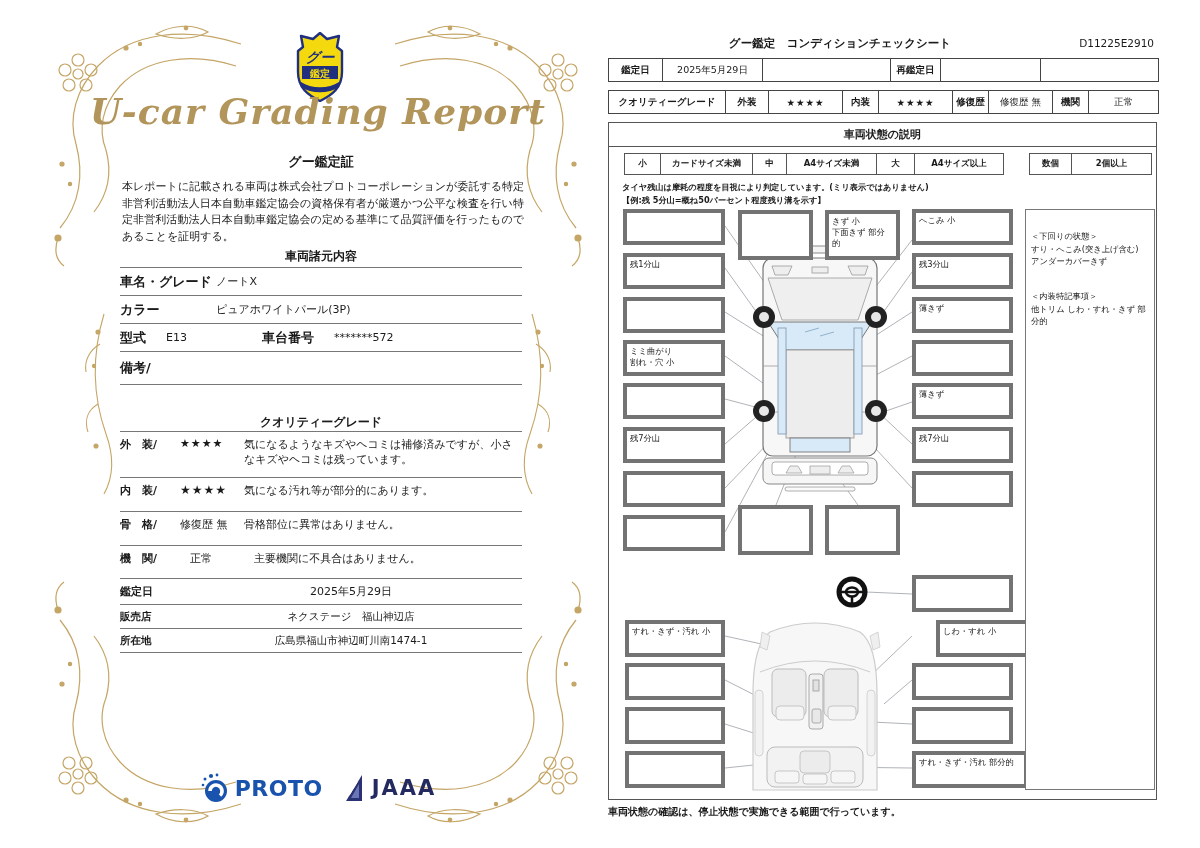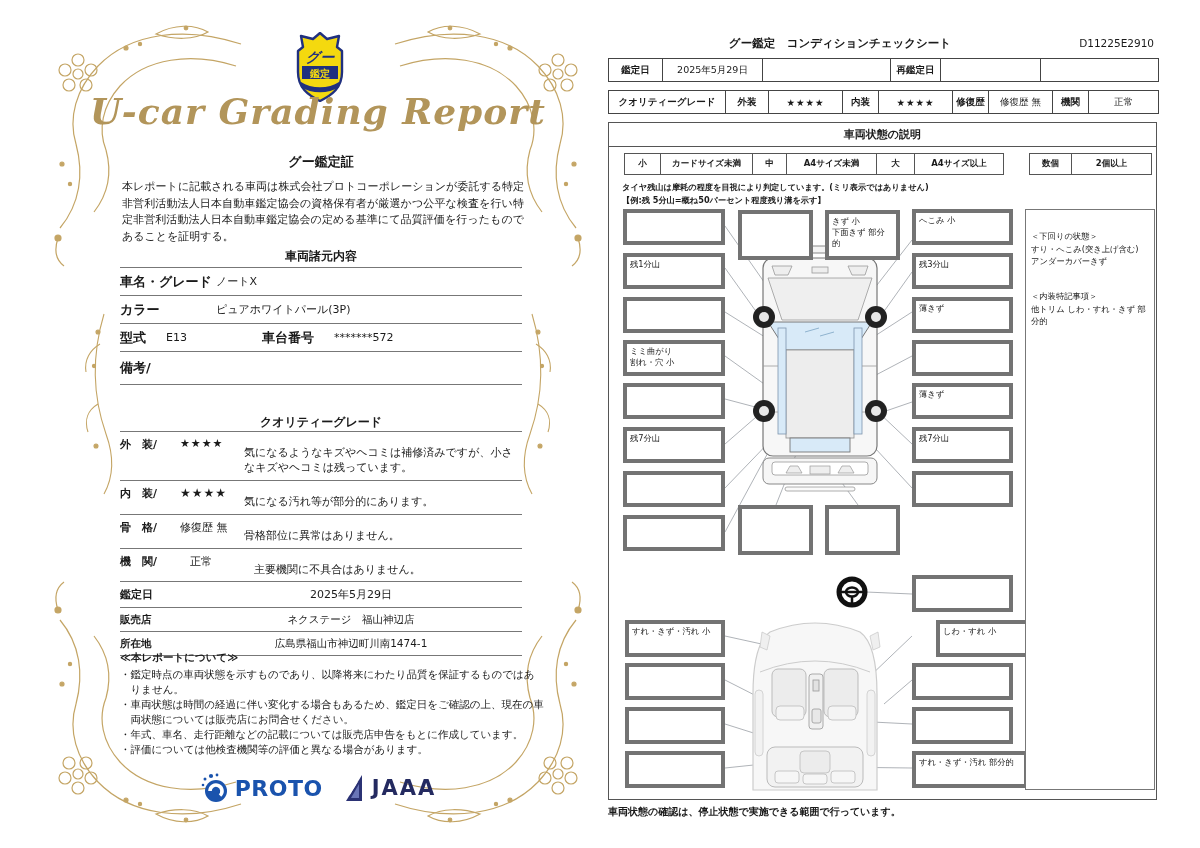--- a/index.html
+++ b/index.html
@@ -26,21 +26,21 @@
   .lp-sec-head { position:absolute; left:84px; width:402px; text-align:center; font-weight:bold; font-size:12px; }
   #spec-head { top:234px; }
   #spec-table { position:absolute; top:253px; left:84px; width:402px; border-top:1px solid #777; }
   .trow { display:flex; align-items:center; border-bottom:1px solid #777; min-height:27px; font-size:11px; }
   .trow .lbl { font-weight:bold; font-size:13px; }
   #grade-head { top:400px; }
   #grade-table { position:absolute; top:417px; left:84px; width:402px; border-top:1px solid #777; }
   .grow { display:flex; border-bottom:1px solid #777; padding:5px 0 4px 0; font-size:11px; }
   .grow .glbl { width:60px; font-weight:bold; flex-shrink:0; }
   .grow .gval { width:64px; flex-shrink:0; letter-spacing:1px; }
-  .grow .gdesc { flex:1; line-height:1.4;margin-top:8px; }
+  .grow .gdesc { flex:1; line-height:1.4; }
   .grow2 { display:flex; align-items:center; border-bottom:1px solid #777; font-size:11px; }
   .grow2 .glbl { width:60px; font-weight:bold; flex-shrink:0; }
   .grow2 .gcenter { flex:1; text-align:center; }
   #lp-notes { position:absolute; top:637px; left:84px; width:424px; font-size:10.5px; }
   #lp-notes .nh { font-weight:bold; margin-bottom:2px; }
   .note-item { padding-left:1em; text-indent:-1em; line-height:1.42; }
   #lp-logos { position:absolute; top:758px; left:0; width:564px; display:flex; justify-content:center; align-items:center; gap:20px; }
   .logo-box { display:flex; align-items:center; gap:5px; }
   .proto-text { font-size:22px; font-weight:900; color:#1a53ad; letter-spacing:0.5px; }
   .jaaa-text  { font-size:21px; font-weight:900; color:#242a60; letter-spacing:2px; }
@@ -176,27 +176,20 @@
       <div class="grow2" style="height:23px; font-size:10.5px;">
         <span class="glbl">販売店</span>
         <span class="gcenter">ネクステージ　福山神辺店</span>
       </div>
       <div class="grow2" style="height:23px; font-size:10.5px;">
         <span class="glbl">所在地</span>
         <span class="gcenter">広島県福山市神辺町川南1474-1</span>
       </div>
     </div>
 
-    <div id="lp-notes">
-      <div class="nh">≪本レポートについて≫</div>
-      <div class="note-item">・鑑定時点の車両状態を示すものであり、以降将来にわたり品質を保証するものではありません。</div>
-      <div class="note-item">・車両状態は時間の経過に伴い変化する場合もあるため、鑑定日をご確認の上、現在の車両状態については販売店にお問合せください。</div>
-      <div class="note-item">・年式、車名、走行距離などの記載については販売店申告をもとに作成しています。</div>
-      <div class="note-item">・評価については他検査機関等の評価と異なる場合があります。</div>
-    </div>
 
     <div id="lp-logos">
       <div class="logo-box">
         <svg width="30" height="32" viewBox="0 0 30 32">
           <circle cx="16" cy="19" r="11" fill="#1a53ad"></circle>
           <path d="M10,19 a6,6 0 1 1 10,4.5" fill="none" stroke="#ffffff" stroke-width="3.6"></path>
           <circle cx="5" cy="7" r="1.5" fill="#1a53ad"></circle>
           <circle cx="11" cy="4" r="2.1" fill="#1a53ad"></circle>
           <circle cx="17" cy="3" r="1.4" fill="#1a53ad"></circle>
           <circle cx="3" cy="13" r="1.3" fill="#1a53ad"></circle>

